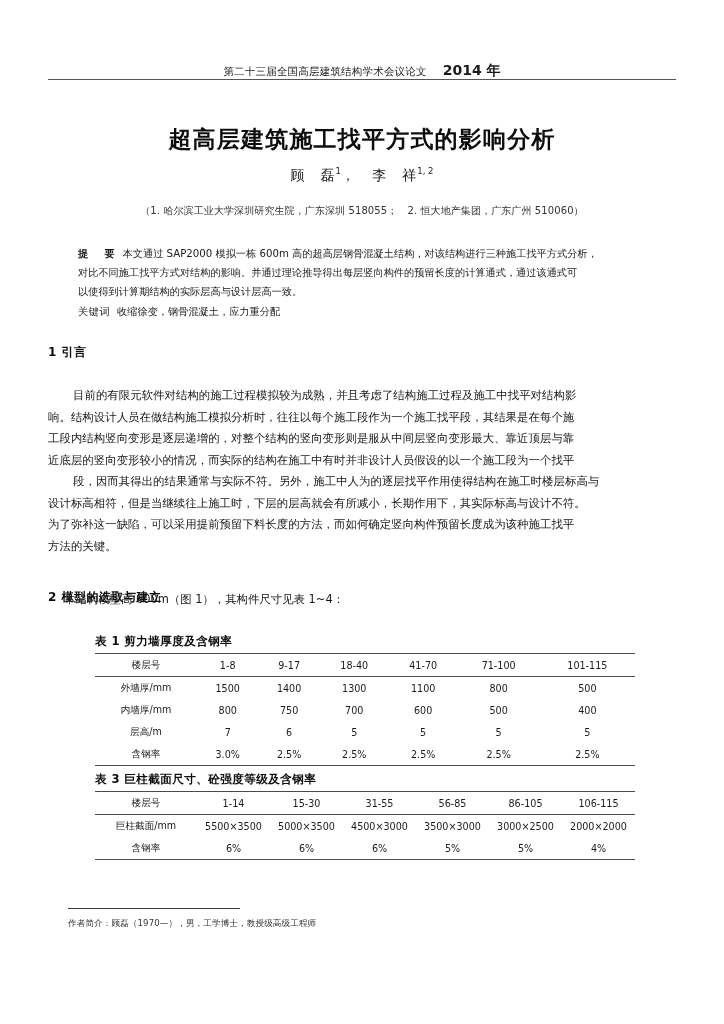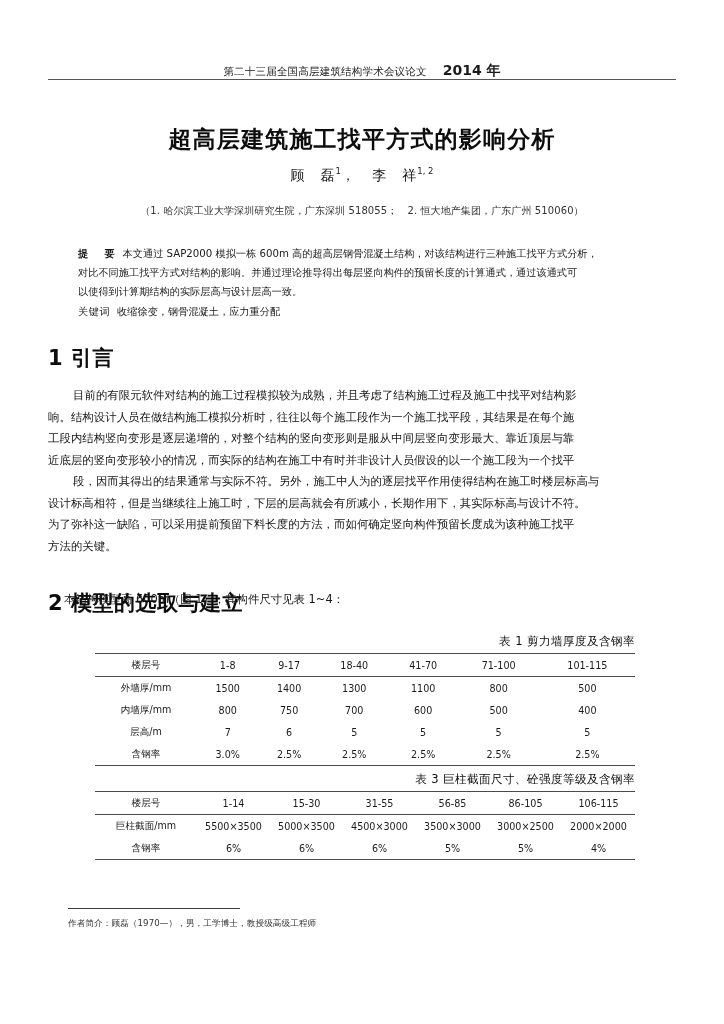--- a/index.html
+++ b/index.html
@@ -121,21 +121,21 @@
     font-weight: normal;
     letter-spacing: 0.5px;
     margin-right: 7px;
   }
 
   
   .sec-heading {
     position: absolute;
     left: 0;
     width: 628px;
-    font-size: 21px;
+    font-size: 12px;
     font-weight: bold;
     color: #0d0d0d;
     letter-spacing: 0.5px;
   }
   #sec1 { top: 344px; }
   #sec2 { top: 589px; }
 
   .body-block {
     position: absolute;
     left: 0;
@@ -161,23 +161,23 @@
     padding-left: 16px;
     box-sizing: border-box;
   }
 
   
   .table-wrap { position: absolute; left: 47px; width: 540px; }
   #table1-wrap { top: 634px; }
   #table3-wrap { top: 772px; }
 
   .tbl-caption {
-    text-align: right;
+    text-align: left;
     font-size: 11.6px;
-    font-weight: normal;
+    font-weight: bold;
     color: #0d0d0d;
     margin-bottom: 4px;
     letter-spacing: 0.4px;
   }
   table.three-line {
     width: 540px;
     border-collapse: collapse;
     font-size: 9.6px;
     color: #1a1a1a;
   }

